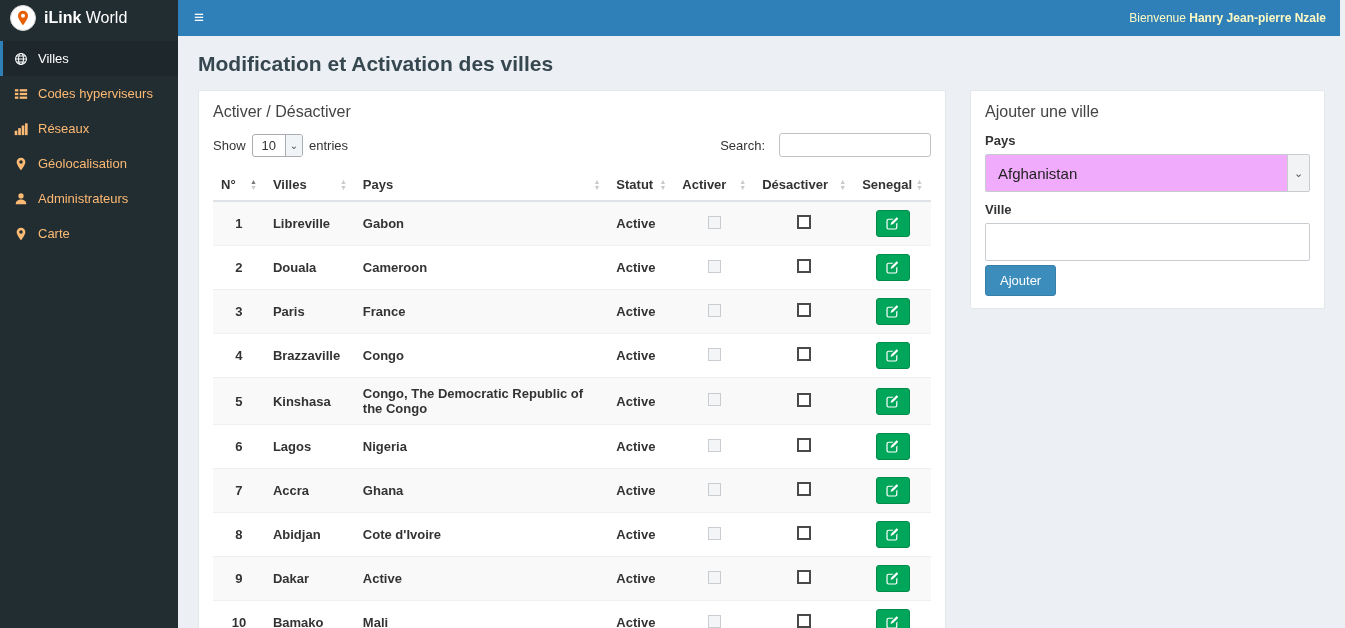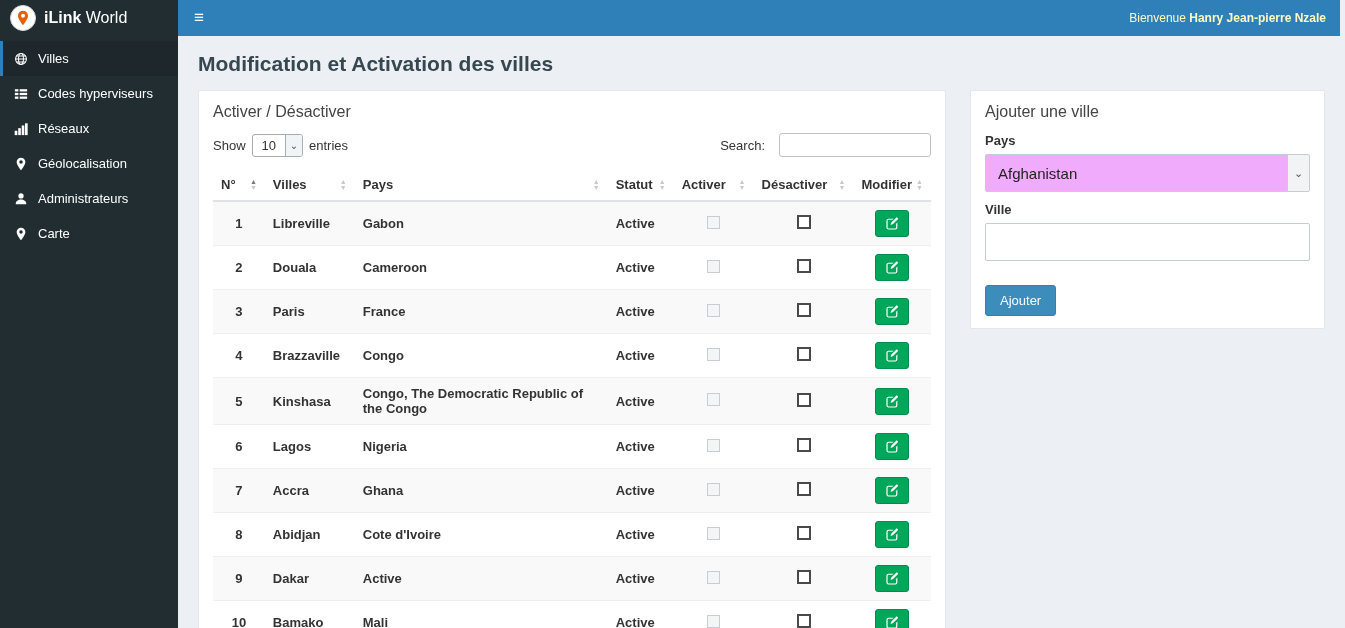--- a/index.html
+++ b/index.html
@@ -13,21 +13,21 @@
   .logo-circle svg { width:16px; height:16px; }
   .brand-text { font-size:16px; color:#fff; white-space:nowrap; }
   .brand-text b { font-weight:bold; }
   .navbar { flex:1; background:#2f80b9; display:flex; align-items:center; justify-content:space-between; }
   .hamburger { color:#fff; font-size:17px; padding:0 16px; height:100%; display:flex; align-items:center; cursor:pointer; }
   .welcome { color:#fef9c3; font-size:12px; padding-right:14px; }
   .welcome .name { font-weight:bold; }
 
   
   .sidebar { position:absolute; top:36px; left:0; width:178px; bottom:0; background:#222d32; padding-top:5px; }
-  .side-item { display:flex; align-items:center; gap:10px; padding:10px 14px; color:#ffffff; font-size:13px; cursor:pointer; }
+  .side-item { display:flex; align-items:center; gap:10px; padding:10px 14px; color:#fdba74; font-size:13px; cursor:pointer; }
   .side-item.active { background:#1e282c; color:#fff; border-left:3px solid #2f80b9; padding-left:11px; }
   .side-item svg { width:14px; height:14px; flex:0 0 14px; }
 
   
   .content { position:absolute; left:178px; top:36px; right:0; bottom:0; padding:10px 20px; overflow:hidden; }
   .page-title { font-size:21px; font-weight:bold; color:#37474f; margin:6px 0 14px 0; }
   .layout { display:flex; gap:24px; align-items:flex-start; }
 
   .box { background:#fff; border:1px solid #e4e7ea; border-radius:2px; padding:12px 14px; }
   .box-table { flex:0 0 748px; width:748px; }
@@ -64,21 +64,21 @@
   .cb-enabled { width:14px; height:14px; border:2px solid #4a4a4a; cursor:pointer; }
   .btn-edit { background:#00a65a; border:1px solid #008d4c; border-radius:3px; width:34px; height:27px; display:inline-flex; align-items:center; justify-content:center; cursor:pointer; }
   .btn-edit svg { width:13px; height:13px; fill:#fff; }
 
   
   .form-label { font-size:13px; font-weight:bold; color:#333; margin:10px 0 6px 0; }
   .big-select { display:flex; align-items:stretch; border:1px solid #c7ccd1; border-radius:2px; background:#f0abfc; height:38px; cursor:pointer; }
   .big-select .val { flex:1; display:flex; align-items:center; padding-left:12px; font-size:15px; color:#222; }
   .big-select .arrow { width:22px; border-left:1px solid #c7ccd1; background:#f2f3f4; display:flex; align-items:center; justify-content:center; font-size:11px; color:#555; }
   .text-input { width:100%; height:38px; border:1px solid #c7ccd1; border-radius:2px; padding:0 10px; font-size:14px; font-family:inherit; }
-  .btn-submit { margin-top:24px; background:#3c8dbc; border:1px solid #367fa9; color:#fff; border-radius:3px; padding:7px 14px; font-size:13px; cursor:pointer; font-family:inherit; }
+  .btn-submit { margin-top:4px; background:#3c8dbc; border:1px solid #367fa9; color:#fff; border-radius:3px; padding:7px 14px; font-size:13px; cursor:pointer; font-family:inherit; }
 
   .hidden-defs { position:absolute; width:0; height:0; overflow:hidden; }
 </style>
 </head>
 <body>
 
 <svg class="hidden-defs" xmlns="http://www.w3.org/2000/svg">
   <symbol id="icon-pin" viewBox="0 0 16 16">
     <path d="M8 .8A5 5 0 0 0 3 5.8C3 9.4 8 15.2 8 15.2s5-5.8 5-9.4A5 5 0 0 0 8 .8zm0 7a2 2 0 1 1 0-4 2 2 0 0 1 0 4z"></path>
   </symbol>
@@ -246,21 +246,21 @@
                 <span class="th-inner">
                   <span>Désactiver</span>
                   <span class="sort">
                     <span class="asc">▲</span>
                     <span>▼</span>
                   </span>
                 </span>
               </th>
             <th class="c-modif">
                 <span class="th-inner">
-                  <span>Modifier</span>
+                  <span>Senegal</span>
                   <span class="sort">
                     <span class="asc">▲</span>
                     <span>▼</span>
                   </span>
                 </span>
               </th>
           </tr>
         </thead>
         <tbody>
           <tr>

